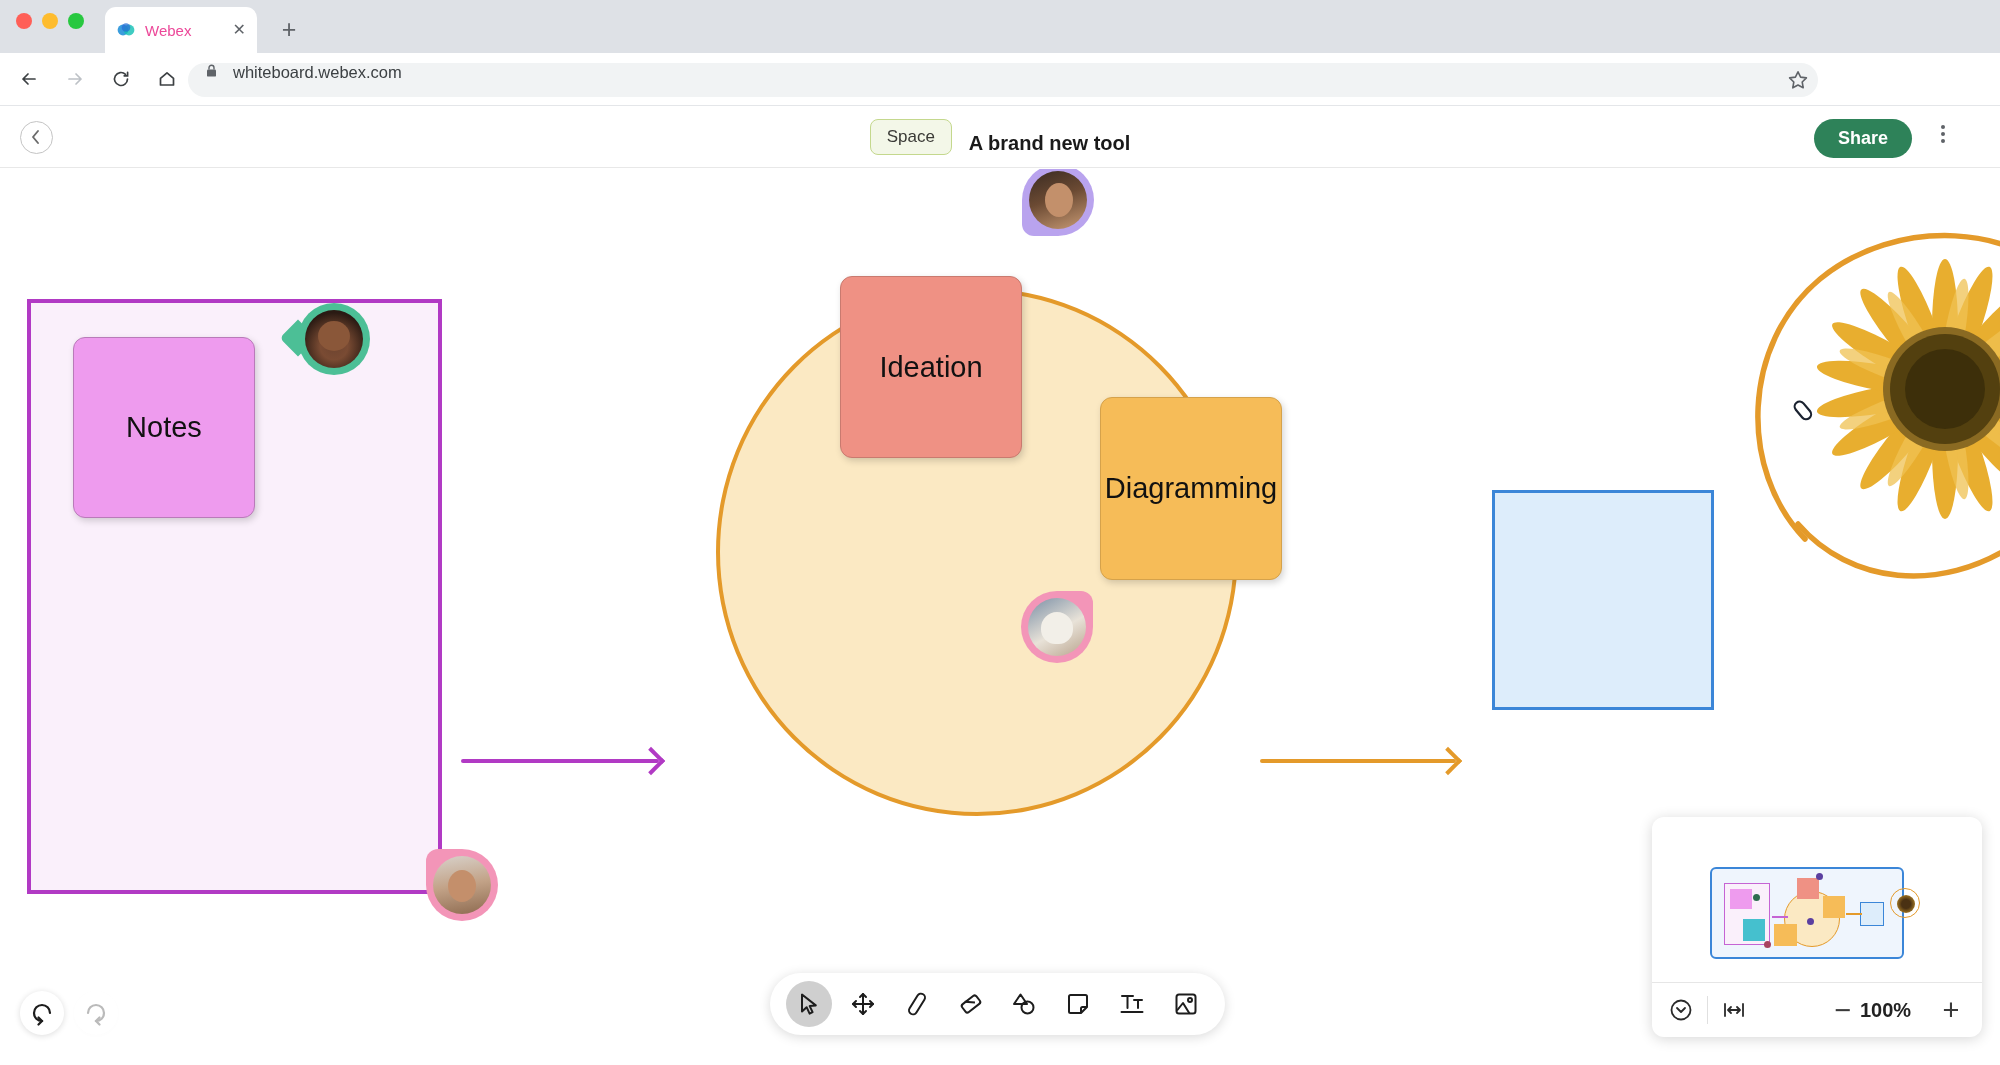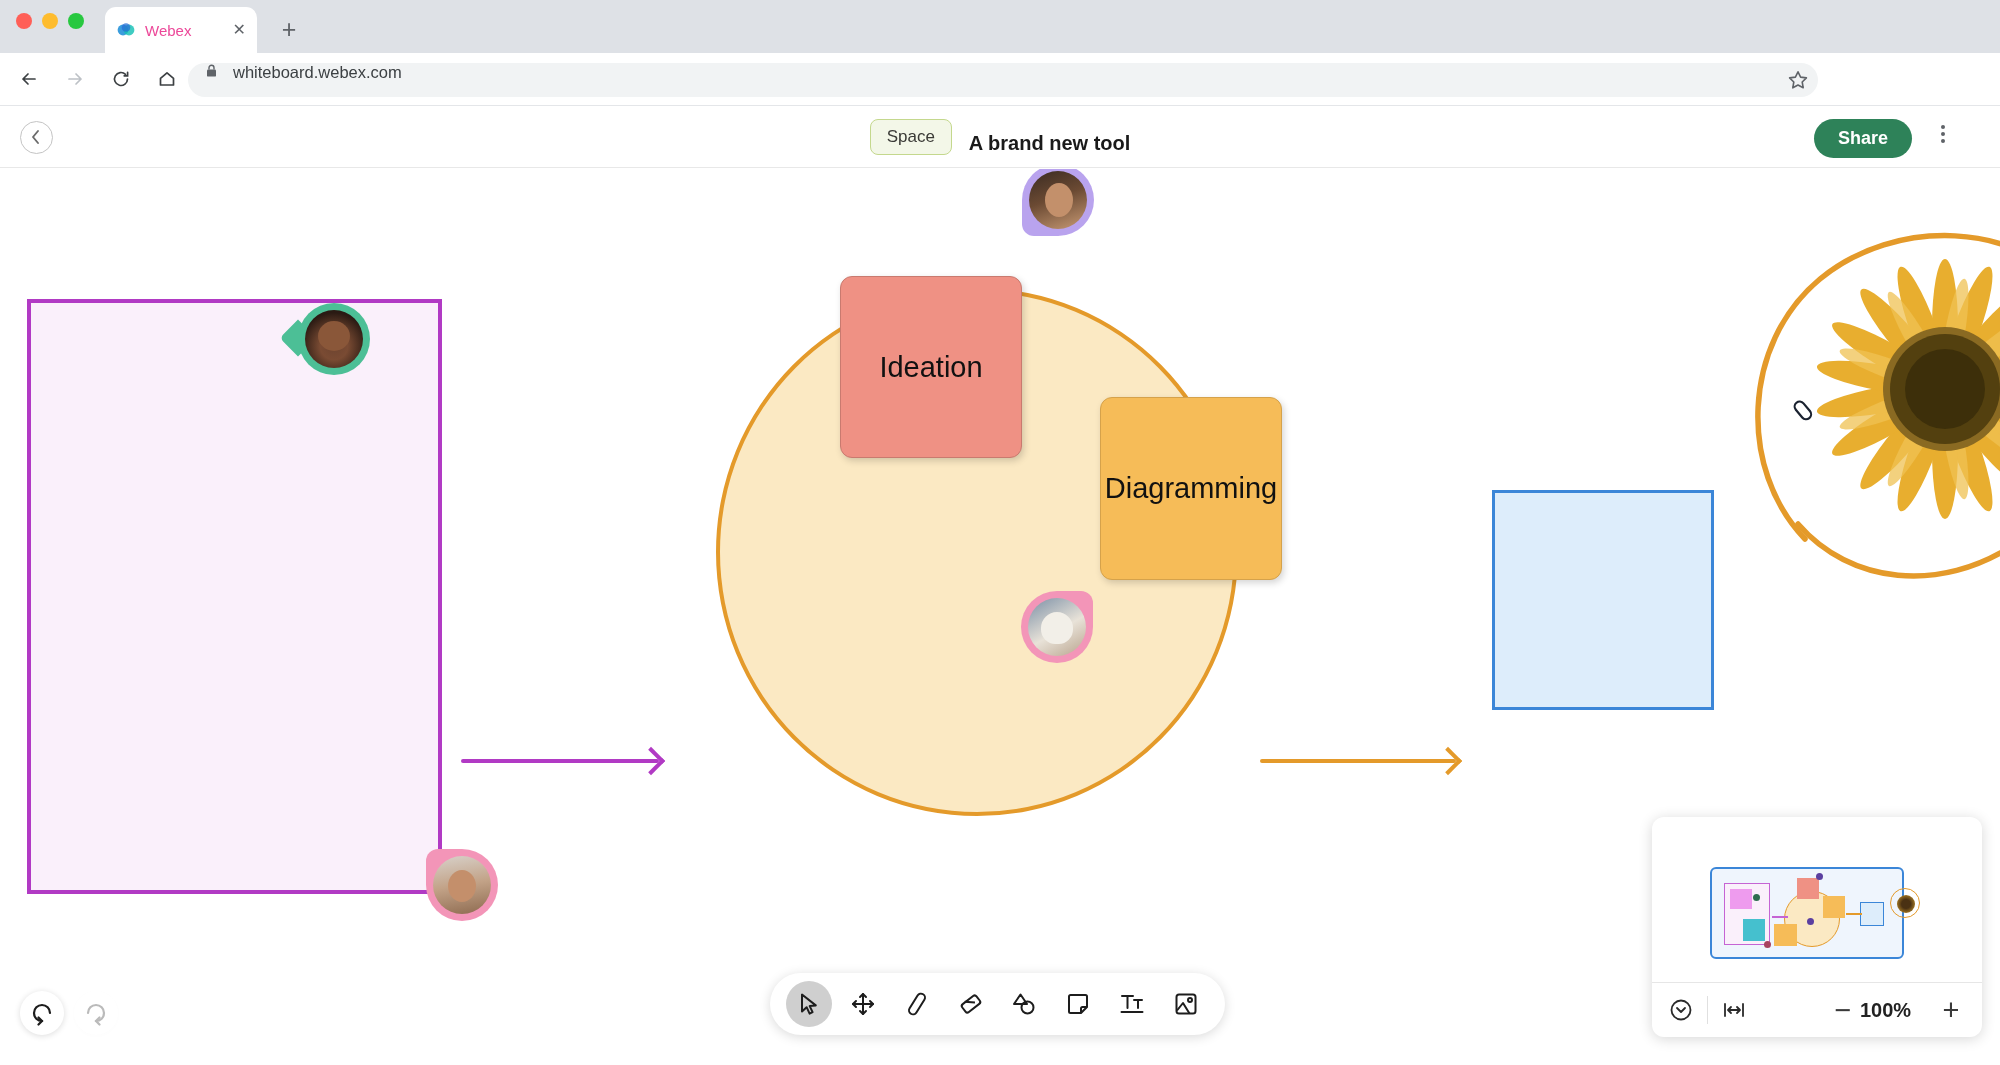--- a/index.html
+++ b/index.html
@@ -368,20 +368,21 @@
 
     <div class="arrow arrow-purple">
       <div class="arrow-line"></div>
       <div class="arrow-head"></div>
     </div>
     <div class="arrow arrow-orange">
       <div class="arrow-line"></div>
       <div class="arrow-head"></div>
     </div>
 
+    <div class="sticky sticky-notes">Notes</div>
     <div class="sticky sticky-ideation">Ideation</div>
     <div class="sticky sticky-diagramming">Diagramming</div>
 
     <div class="avatar av-green">
       <div class="avatar-ring"></div>
       <div class="avatar-img face-1"></div>
     </div>
     <div class="avatar av-purple">
       <div class="avatar-ring"></div>
       <div class="avatar-img face-2"></div>

